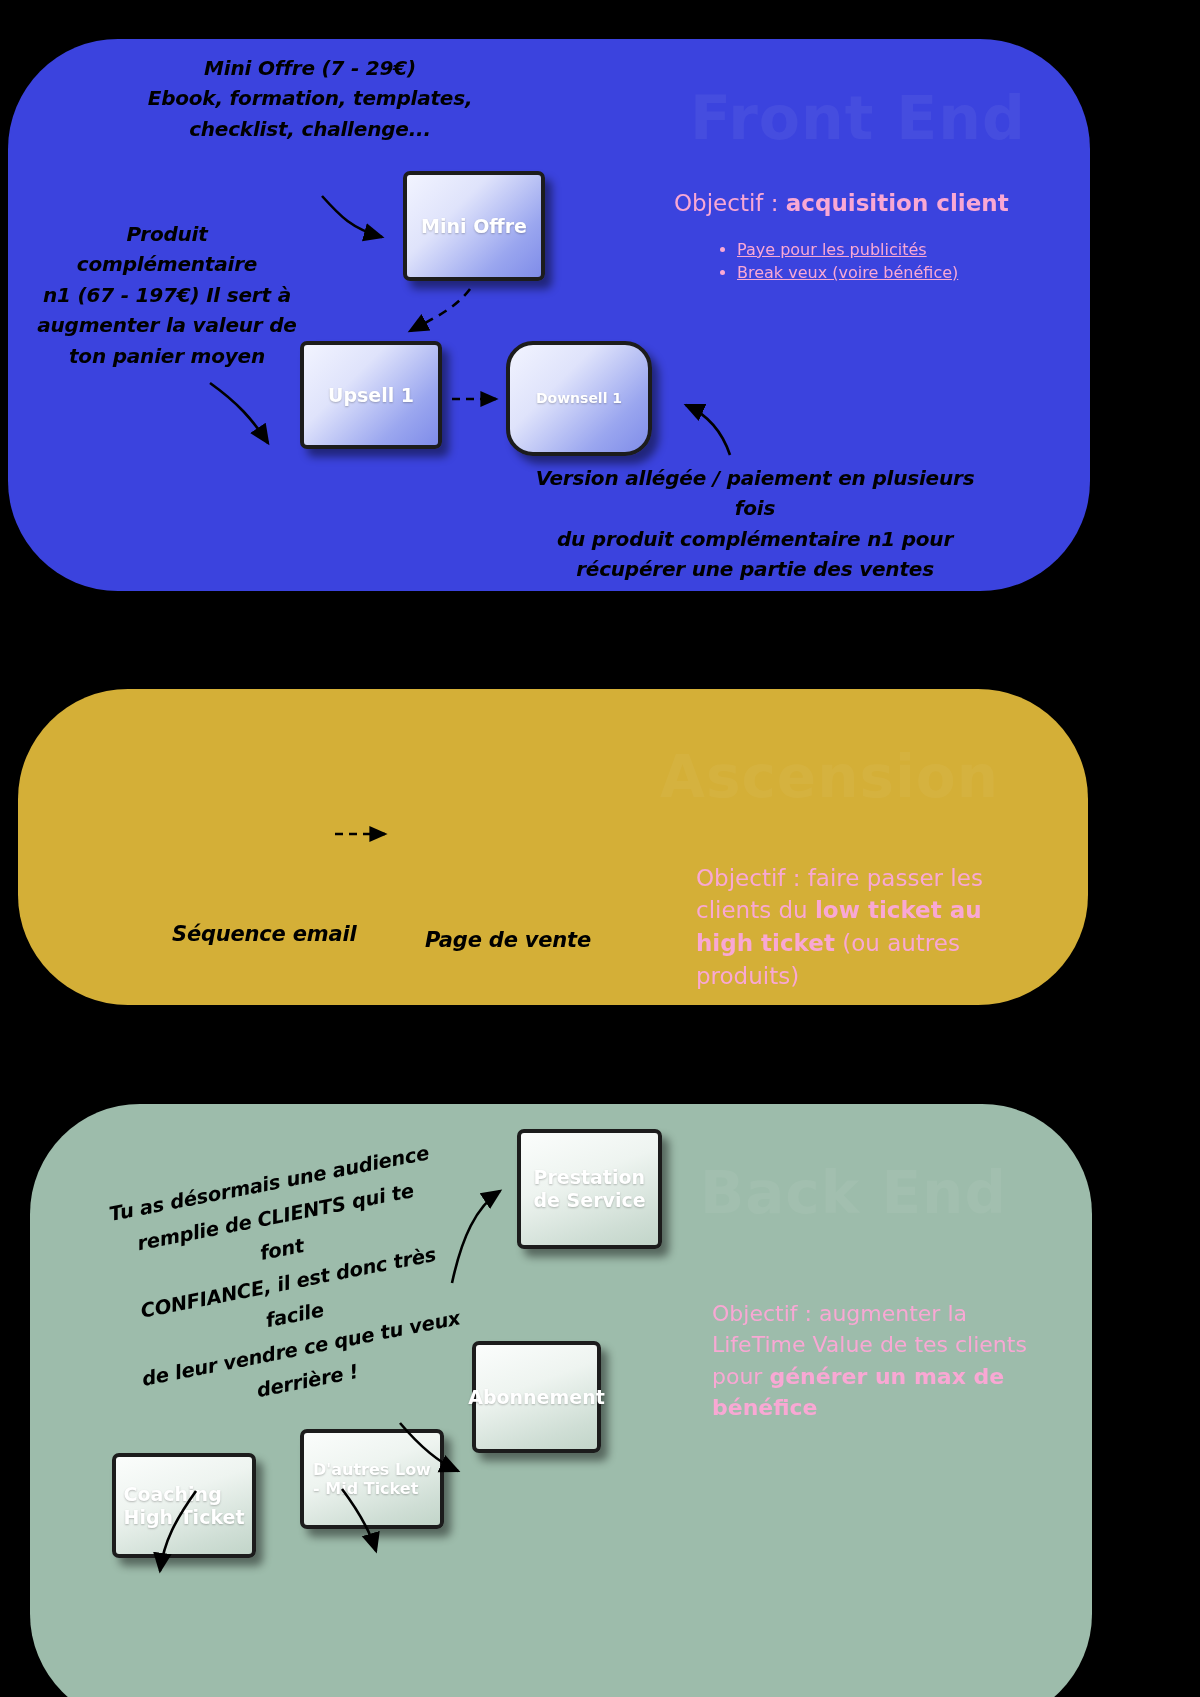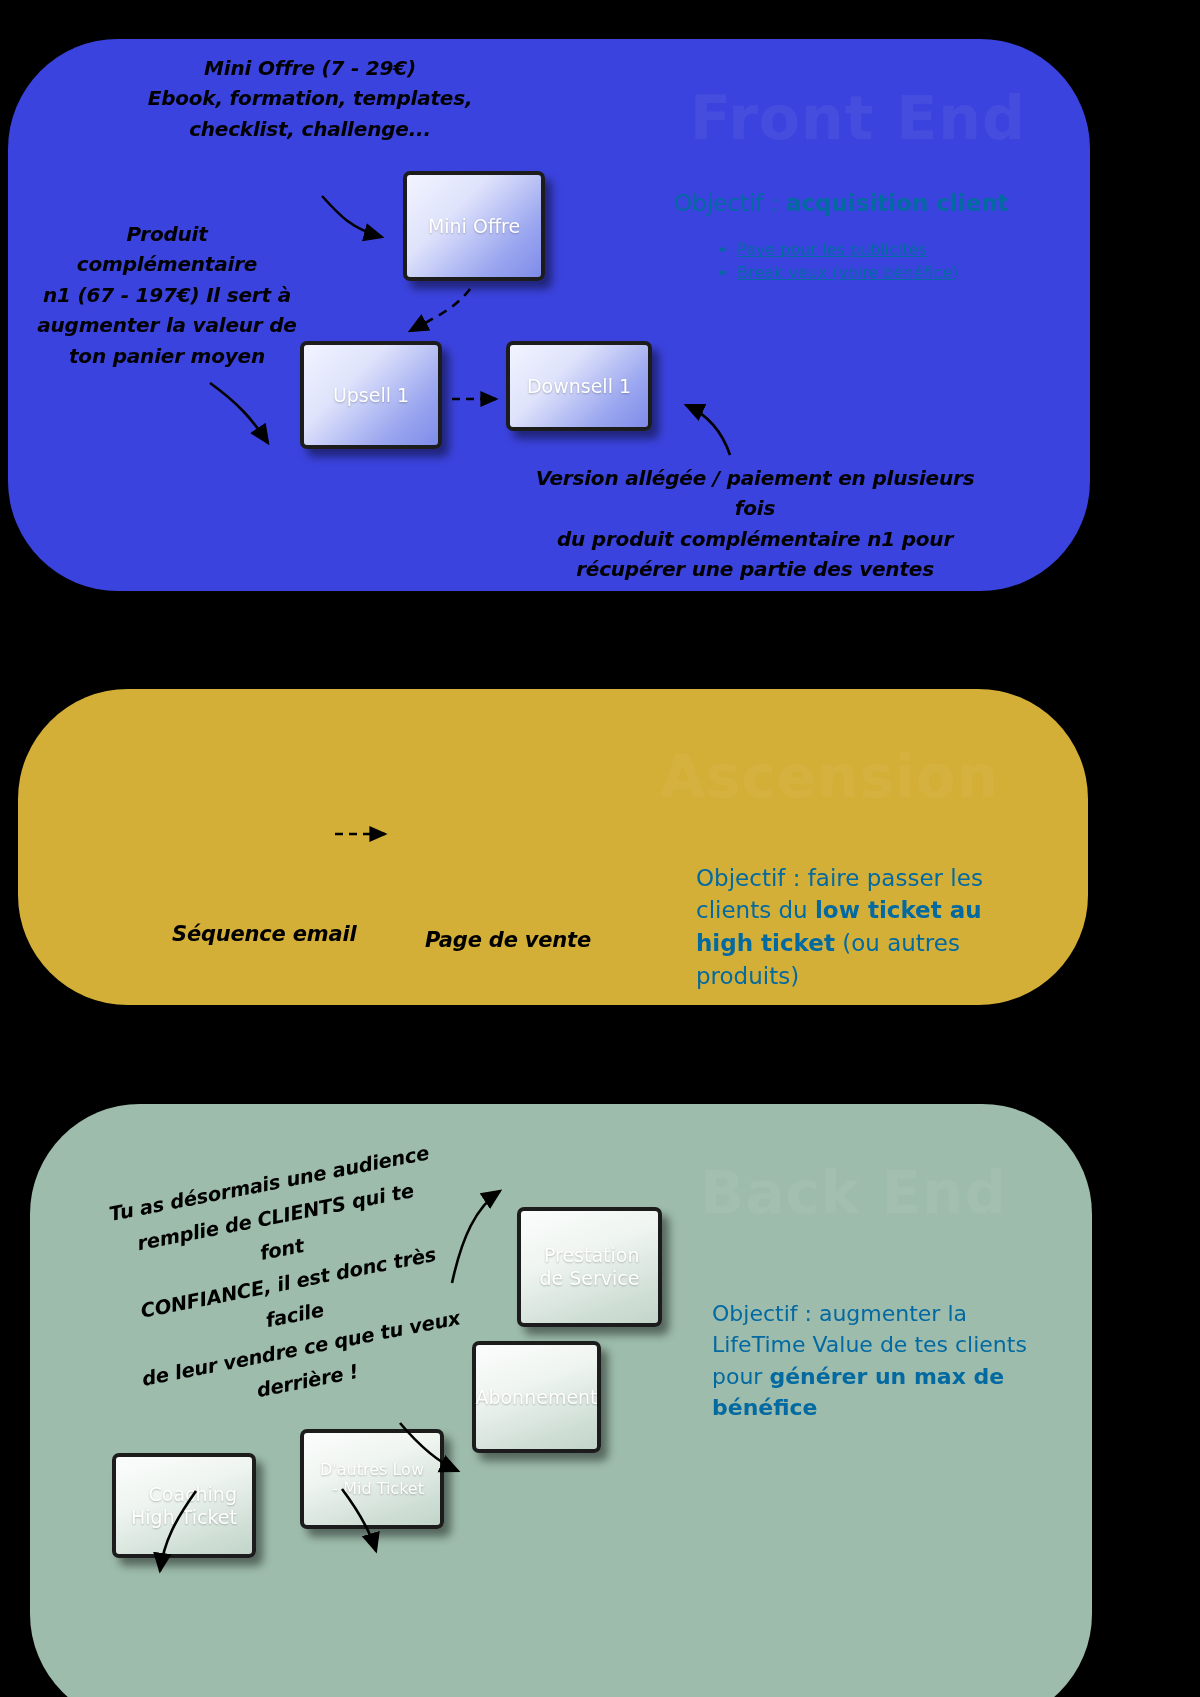--- a/index.html
+++ b/index.html
@@ -42,39 +42,39 @@
     color: #000;
     font-family: "DejaVu Sans", sans-serif;
     font-weight: 700;
     font-style: italic;
     line-height: 1.52;
     white-space: pre-line;
     letter-spacing: -0.2px;
   }
   .clean {
     position: absolute;
-    color: #0369a1;
+    color: #f9a8d4;
     font-family: "DejaVu Sans", sans-serif;
     font-weight: 400;
     line-height: 1.42;
   }
   .clean b { font-weight: 700; }
 
   
   .node {
     position: absolute;
     border: 4px solid #1c1c1c;
     border-radius: 7px;
     display: flex;
     align-items: center;
     justify-content: center;
-    text-align: right;
+    text-align: left;
     color: #ffffff;
     font-family: "DejaVu Sans", sans-serif;
-    font-weight: 400;
+    font-weight: 700;
     line-height: 1.2;
     box-shadow: 7px 8px 9px rgba(0,0,0,0.45);
     white-space: pre-line;
     text-shadow: 0 1px 2px rgba(0,0,0,0.25);
   }
   .node.blue  { background: linear-gradient(135deg,#f2f4ff 0%, #dfe3fb 35%, #9aa6ef 75%, #7f8ce9 100%); }
   .node.green { background: linear-gradient(160deg,#fbfdfc 0%, #eef4f0 40%, #cfded5 80%, #c2d5c9 100%); }
 
   svg.overlay { position: absolute; left:0; top:0; width:1200px; height:1697px; pointer-events:none; }
 </style>
@@ -106,21 +106,21 @@
 
   <ul class="clean" style="left:715px; top:208px; font-size:16px; list-style: disc; padding-left:22px;text-decoration:underline;">
     <li>Paye pour les publicités</li>
     <li>Break veux (voire bénéfice)</li>
   </ul>
 
   <div class="node blue" style="left:403px; top:140px; width:142px; height:110px; font-size:19px;">Mini Offre</div>
 
   <div class="node blue" style="left:300px; top:310px; width:142px; height:108px; font-size:19px;">Upsell 1</div>
 
-  <div class="node blue" style="left:506px; top:310px; width:146px; height:90px; font-size:19px;">Downsell 1</div>
+  <div class="node blue" style="left:506px; top:310px; width:146px; height:115px; font-size:14px;border-radius:27px;">Downsell 1</div>
 
   <div class="panel" id="panel-asc"></div>
 
   <div class="watermark" id="wm-asc">Ascension</div>
 
   <div class="hand" style="left:172px; top:888px; font-size:21px;">Séquence email</div>
 
   <div class="hand" style="left:425px; top:894px; font-size:21px;">Page de vente</div>
 
   <div class="clean" style="left:696px; top:798px; width:330px; font-size:23px; white-space:pre-line;">
@@ -138,21 +138,21 @@
 de leur vendre ce que tu veux
 derrière !</div>
 
   <div class="clean" style="left:712px; top:1236px; width:320px; font-size:22px; white-space:pre-line;">
     <span>Objectif : augmenter la
 LifeTime Value de tes clients
 pour </span><b>générer un max de
 bénéfice</b>
   </div>
 
-  <div class="node green" style="left:517px; top:1176px; width:145px; height:120px; font-size:19px;">Prestation
+  <div class="node green" style="left:517px; top:1098px; width:145px; height:120px; font-size:19px;">Prestation
 de Service</div>
 
   <div class="node green" style="left:472px; top:1310px; width:129px; height:112px; font-size:19px;">Abonnement</div>
 
   <div class="node green" style="left:300px; top:1398px; width:144px; height:100px; font-size:16px;">D'autres Low
 - Mid Ticket</div>
 
   <div class="node green" style="left:112px; top:1422px; width:144px; height:105px; font-size:19px;">Coaching
 High Ticket</div>
 

